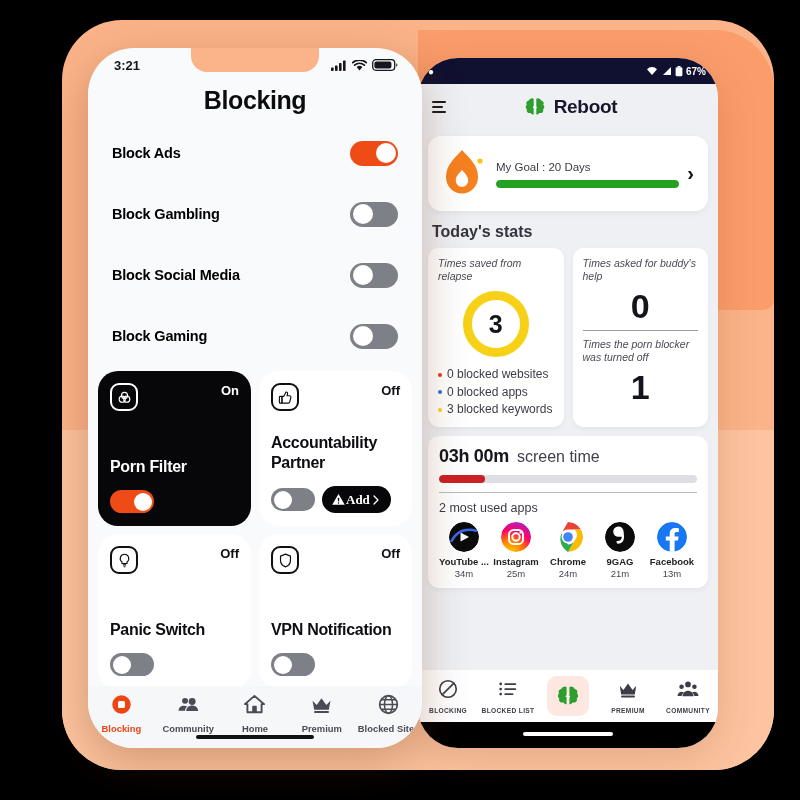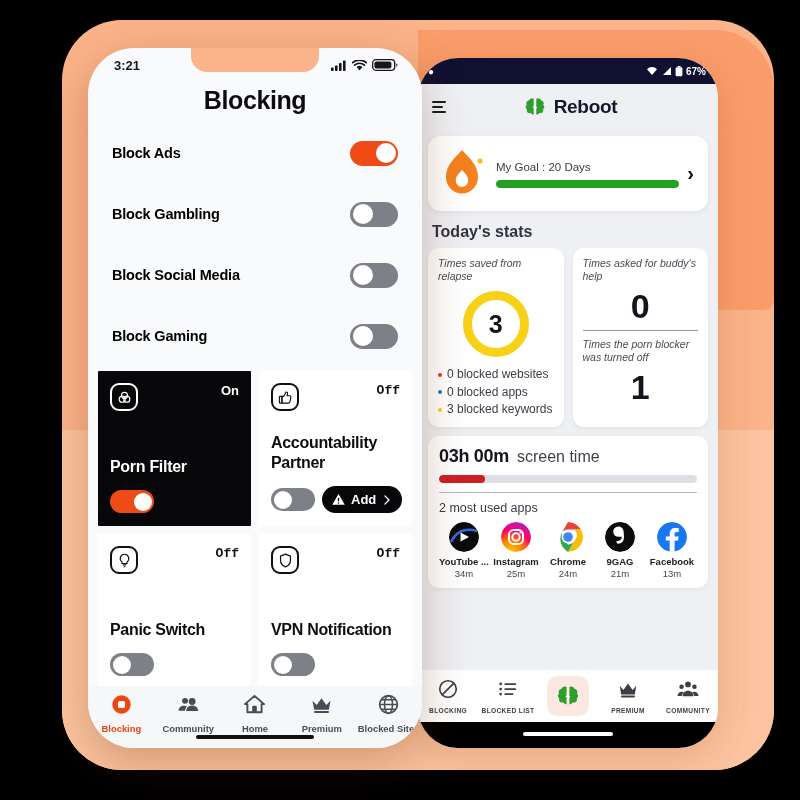--- a/index.html
+++ b/index.html
@@ -147,43 +147,43 @@
   .sw.on  { background:#ef4b16; }
   .sw.off { background:#7e8087; }
   .sw i { position:absolute; top:2.5px; width:20px; height:20px; border-radius:50%; background:#fff; }
   .sw.on i  { right:2.5px; }
   .sw.off i { left:2.5px; }
   .sw.sm { width:44px; height:23px; }
   .sw.sm i { width:18px; height:18px; top:2.5px; }
 
   .card-grid { display:flex; flex-wrap:wrap; gap:8px; }
   .fcard {
-    width:calc(50% - 4px); border-radius:1px; padding:12px 12px 13px;
+    width:calc(50% - 4px); border-radius:20px; padding:12px 12px 13px;
     min-height:155px; display:flex; flex-direction:column;
   }
   .fcard.dark { background:#07070a; }
   .fcard.light { background:#fff; }
   .fcard-top { display:flex; align-items:flex-start; justify-content:space-between; }
   .ico-box {
     width:28px; height:28px; border-radius:9px; border:2px solid currentColor;
     display:flex; align-items:center; justify-content:center;
   }
   .fcard.dark .ico-box { color:#fff; }
   .fcard.light .ico-box { color:#0f0f14; }
   .state-lbl { font-size:13px; font-weight:bold; }
   .fcard.dark .state-lbl { color:#fff; }
-  .fcard.light .state-lbl { color:#0f0f14;font-family:Liberation Mono, monospace; }
+  .fcard.light .state-lbl { color:#0f0f14; }
   .fcard-title { font-size:16px; font-weight:bold; letter-spacing:-.3px; line-height:1.25; margin-top:auto; }
   .fcard.dark .fcard-title { color:#fff; }
   .fcard.light .fcard-title { color:#0d0d12; }
   .fcard-foot { margin-top:13px; display:flex; align-items:center; gap:7px; }
   .add-btn {
     background:#07070a; border-radius:14px; height:27px; padding:0 9px;
-    display:flex; align-items:center; gap:5px; color:#fff;
-    font-size:13px; font-weight:bold;
+    display:flex; align-items:center; color:#fff;
+    font-size:13px; font-weight:bold;font-family:Liberation Serif, serif;
   }
 
   .l-nav {
     position:absolute; left:0; right:0; bottom:0; height:62px; background:#f6f7f9;
     display:flex; align-items:flex-start; padding-top:7px;
   }
   .l-nav-item { flex:1; text-align:center; }
   .l-nav-lbl { font-size:9.4px; font-weight:bold; color:#4b4b55; margin-top:3px; }
   .l-nav-item.active .l-nav-lbl { color:#ee4512; }
   .l-home-bar { position:absolute; bottom:9px; left:50%; transform:translateX(-50%); width:118px; height:4.5px; background:#111; border-radius:3px; }

